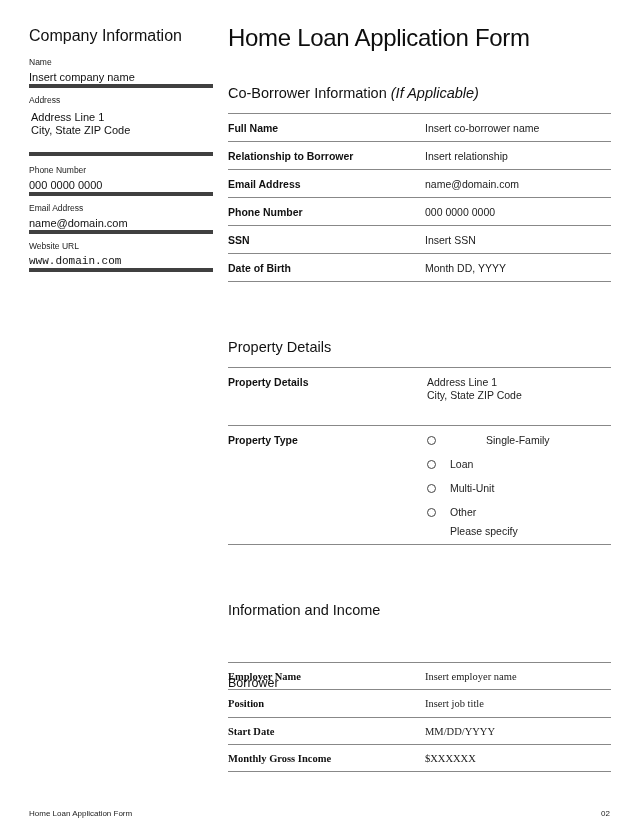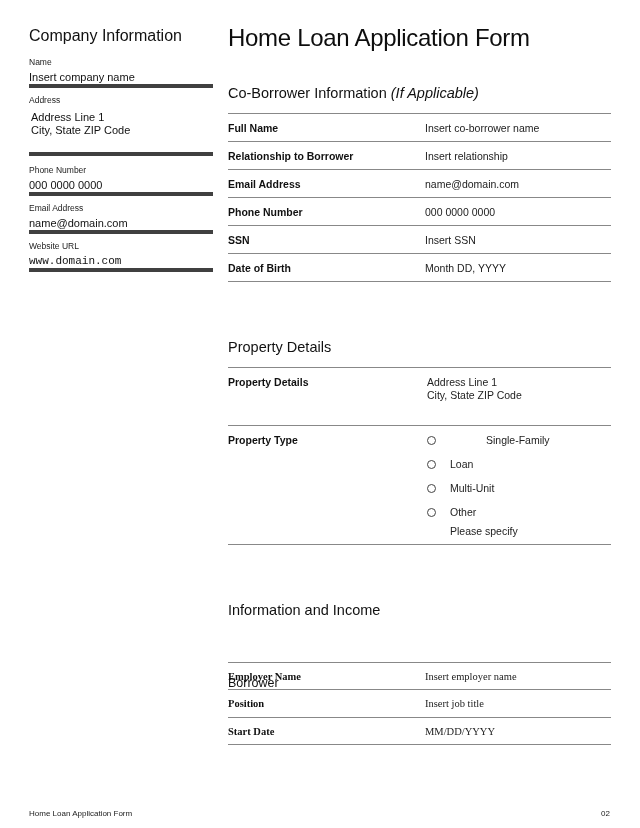--- a/index.html
+++ b/index.html
@@ -142,17 +142,21 @@
       <span class="val">Insert employer name</span>
     </div>
     <div class="row emp">
       <span class="lbl">Position</span>
       <span class="val">Insert job title</span>
     </div>
     <div class="row emp">
       <span class="lbl">Start Date</span>
       <span class="val">MM/DD/YYYY</span>
     </div>
+    <div class="row emp">
+      <span class="lbl">Monthly Gross Income</span>
+      <span class="val">$XXXXXX</span>
+    </div>
   </div>
 </div>
 
 <div class="footer-left">Home Loan Application Form</div>
 <div class="footer-right">02</div>
 
 </body></html>

